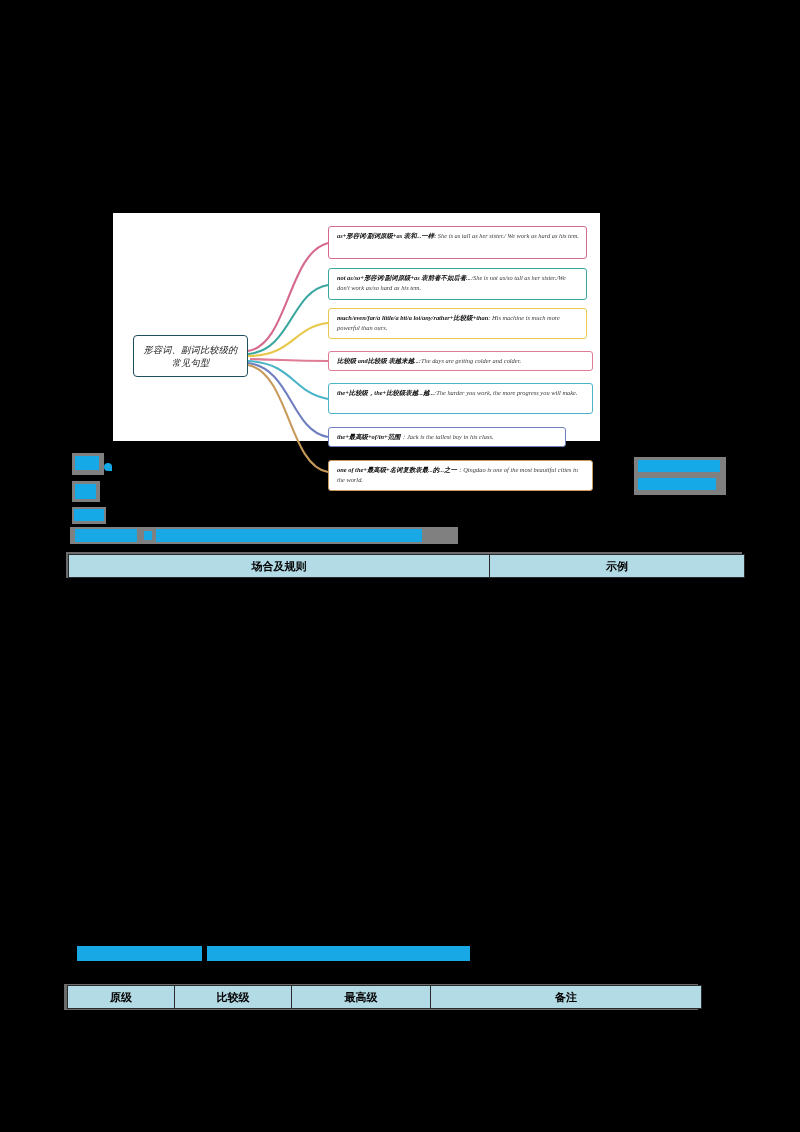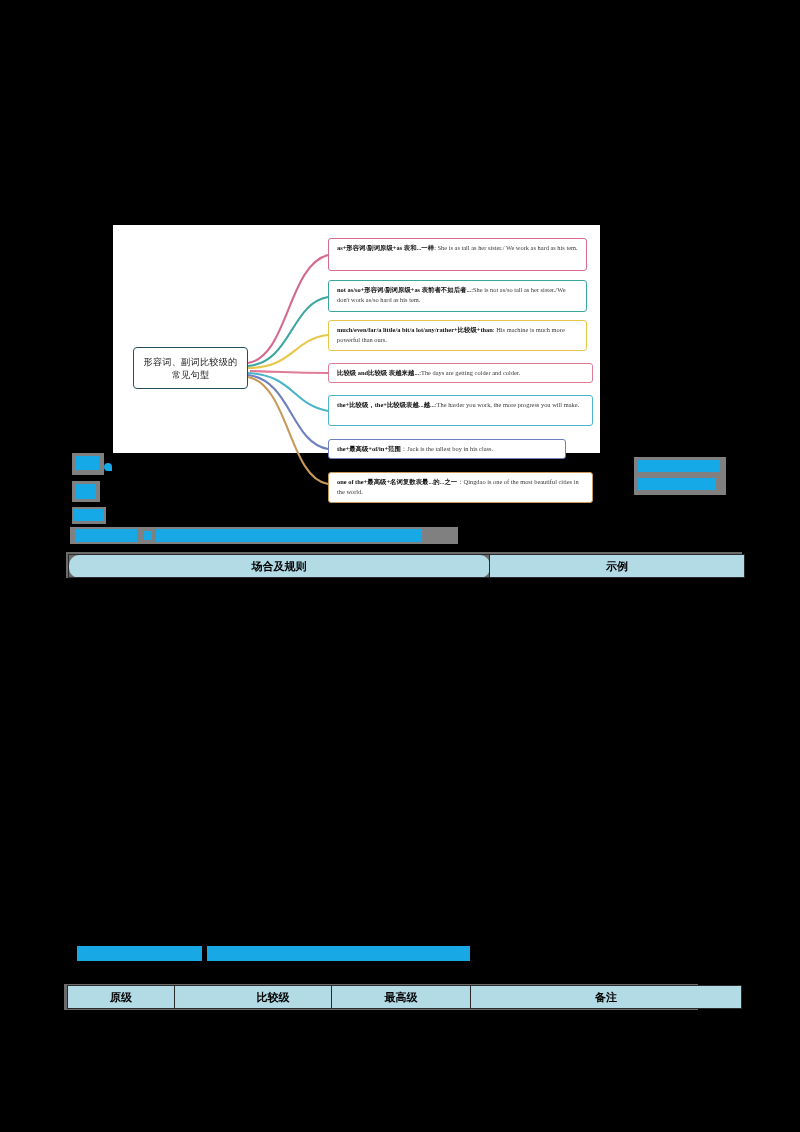--- a/index.html
+++ b/index.html
@@ -12,24 +12,25 @@
     height: 1132px;
     position: relative;
     font-family: "Liberation Serif", "DejaVu Serif", serif;
     overflow: hidden;
   }
 
   
   .mindmap {
     position: absolute;
     left: 113px;
-    top: 225px;
+    top: 213px;
     width: 487px;
     height: 228px;
     background: #ffffff;
+    font-style: italic;
   }
   .mm-svg {
     position: absolute;
     left: 0; top: 0;
     width: 487px;
     height: 284px;
   }
 
   .central-node {
     position: absolute;
@@ -182,32 +183,32 @@
 <div class="redact-gray" style="left:70px; top:527px; width:388px; height:17px;"></div>
 <div class="section-head" style="left:75px; top:529px; width:62px; height:13px;"></div>
 <div class="section-head" style="left:144px; top:531px; width:8px; height:9px;"></div>
 <div class="section-head" style="left:156px; top:529px; width:266px; height:13px;"></div>
 <div class="redact-gray" style="left:422px; top:529px; width:34px; height:13px;"></div>
 
 <div class="table-shadow" style="left:66px; top:552px; width:676px; height:26px;"></div>
 <table class="doc-table" style="left:68px; top:554px; width:674px;">
   <tbody>
       <tr>
-    <td style="width:420px;border-radius:10px;">场合及规则</td>
+    <td style="width:420px;">场合及规则</td>
     <td style="width:254px;">示例</td>
   </tr>
 </tbody>
   </table>
 
 <div class="section-head" style="left:77px; top:946px; width:125px; height:15px;"></div>
 <div class="section-head" style="left:207px; top:946px; width:263px; height:15px;"></div>
 
 <div class="table-shadow" style="left:64px; top:984px; width:634px; height:26px;"></div>
 <table class="doc-table" style="left:67px; top:985px; width:630px;">
   <tbody>
       <tr>
     <td style="width:106px;margin-top:41px;">原级</td>
-    <td style="width:116px;padding-left:40px;">比较级</td>
+    <td style="width:116px;">比较级</td>
     <td style="width:138px;">最高级</td>
     <td style="width:270px;">备注</td>
   </tr>
 </tbody>
   </table>
 
 </body></html>

